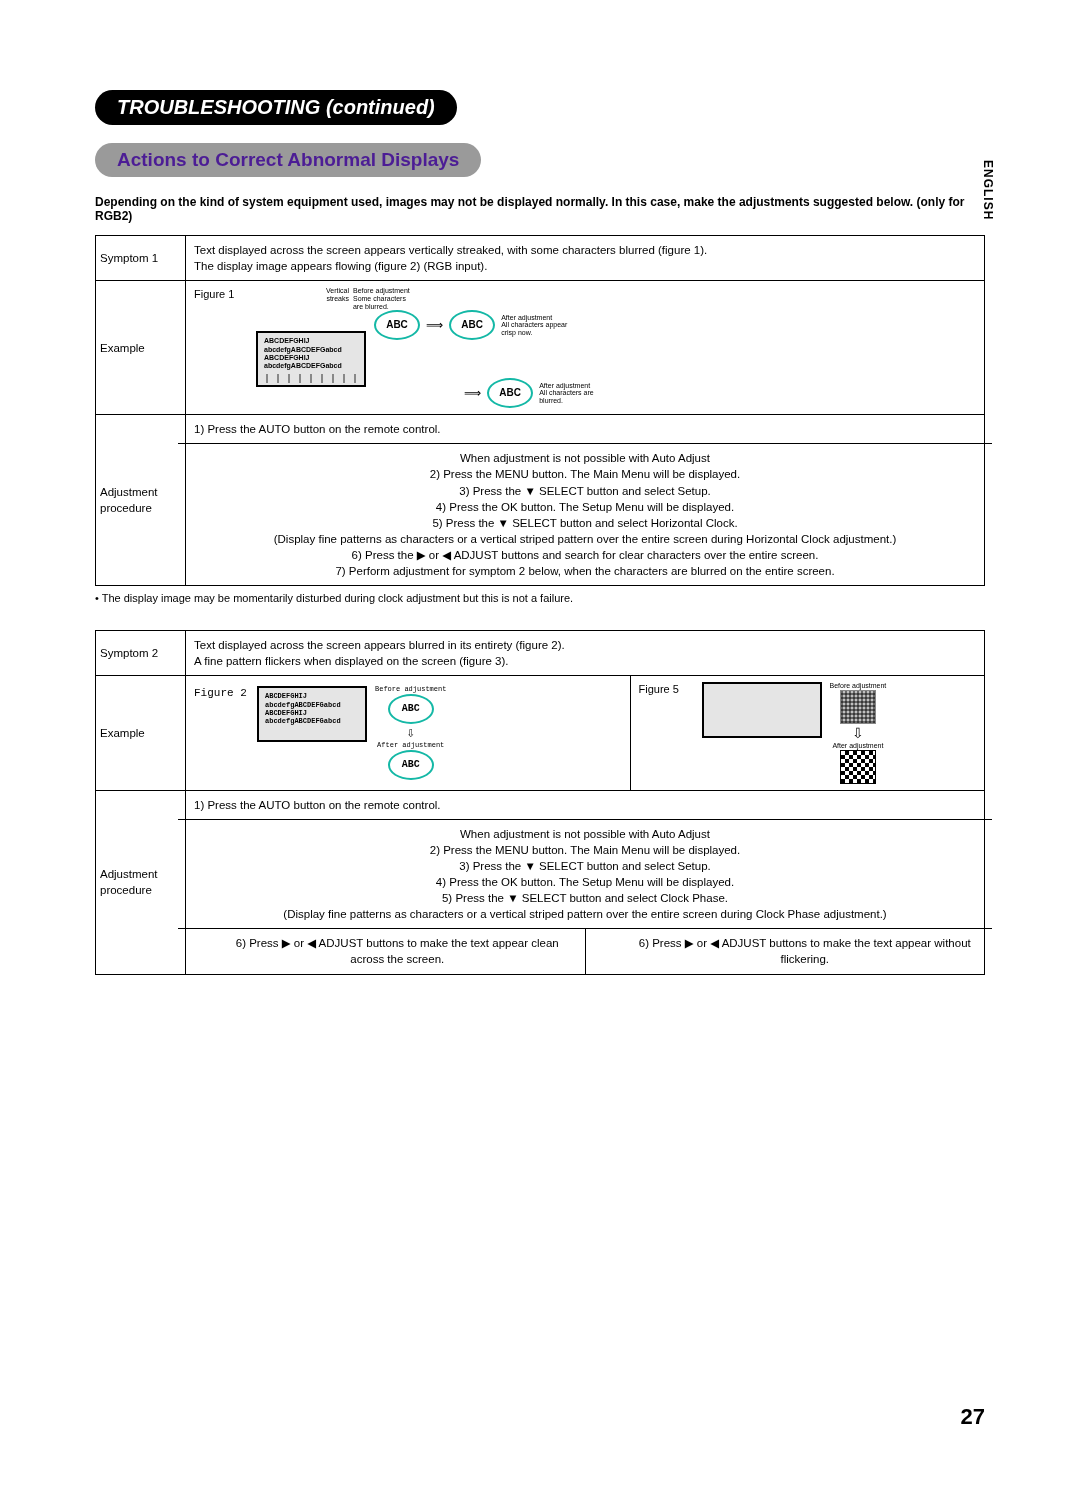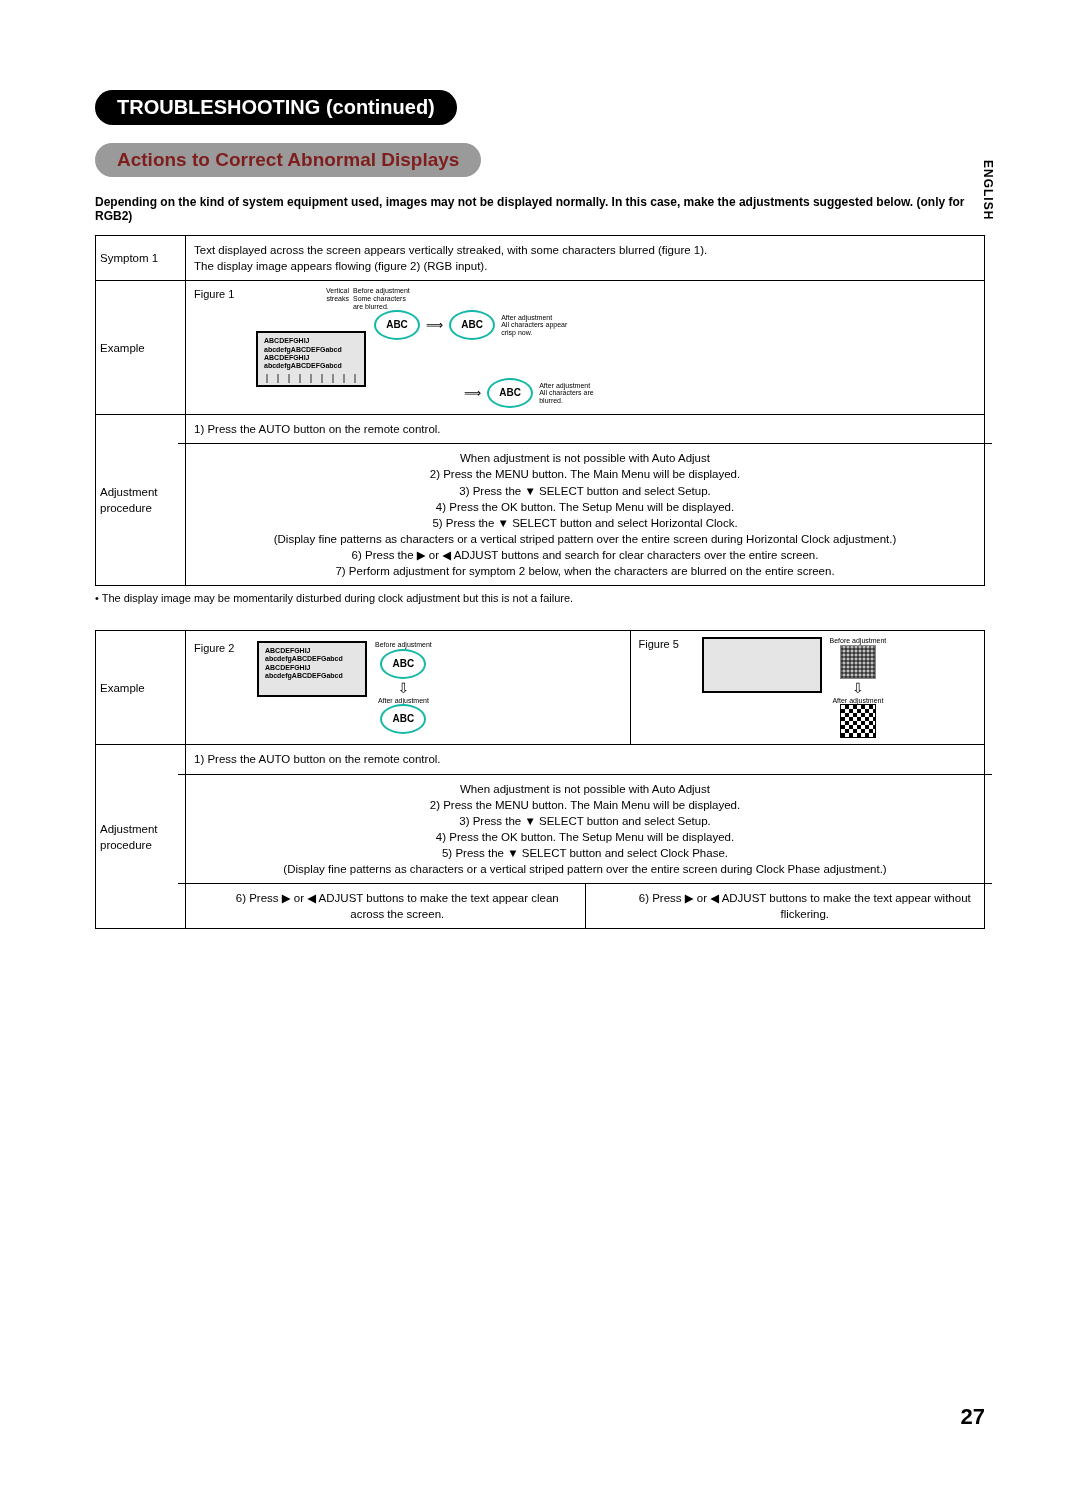--- a/index.html
+++ b/index.html
@@ -15,24 +15,25 @@
   }
   .pill-black {
     background: #000;
     color: #fff;
     font-weight: bold;
     font-size: 20px;
     border-radius: 18px;
     display: inline-block;
     padding: 6px 22px;
     margin-bottom: 18px;
+    font-style: italic;
   }
   .pill-gray {
     background: #9a9a9a;
-    color: #7f1d1d;
+    color: #4c1d95;
     font-weight: bold;
     font-size: 19px;
     border-radius: 18px;
     display: inline-block;
     padding: 6px 22px;
     margin-bottom: 18px;
   }
   .intro {
     font-weight: bold;
     font-size: 12px;
@@ -205,24 +206,29 @@
     </td>
   </tr>
 </tbody>
   </table>
 
 <p class="note">• The display image may be momentarily disturbed during clock adjustment but this is not a failure.</p>
 
 
 <table class="main">
   <tbody>
+      <tr>
+    <td class="lbl">Symptom 2</td>
+    <td colspan="2" style="white-space:pre-line">Text displayed across the screen appears blurred in its entirety (figure 2).
+A fine pattern flickers when displayed on the screen (figure 3).</td>
+  </tr>
   <tr>
     <td class="lbl">Example</td>
     <td style="width:50%;">
-      <div style="display:flex; gap:8px; align-items:flex-start;">
+      <div style="display:flex; gap:8px; align-items:flex-start;font-family:Liberation Mono, monospace;">
         <div style="font-size:11px; flex:0 0 55px;">Figure 2</div>
         <div>
           <div style="display:flex; align-items:flex-start; gap:8px;">
             <div class="screen-box">
               <span style="white-space:pre-line;">ABCDEFGHIJ
 abcdefgABCDEFGabcd
 ABCDEFGHIJ
 abcdefgABCDEFGabcd</span>
             </div>
             <div style="display:flex; flex-direction:column; align-items:center;">

